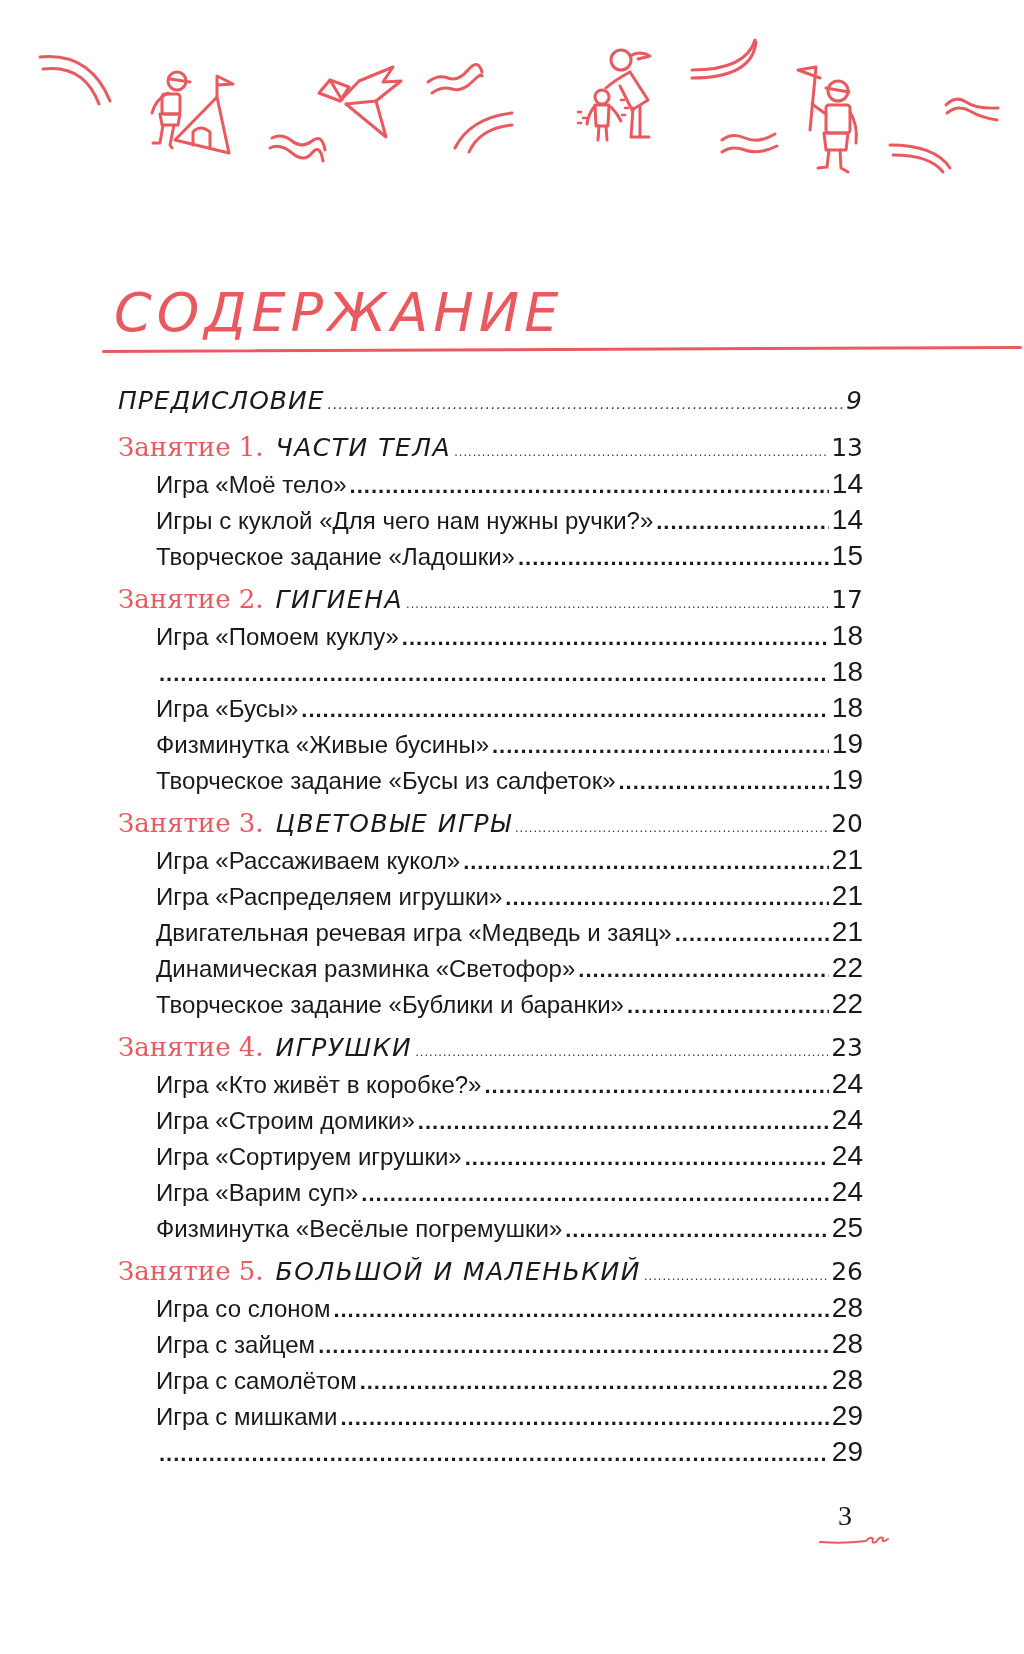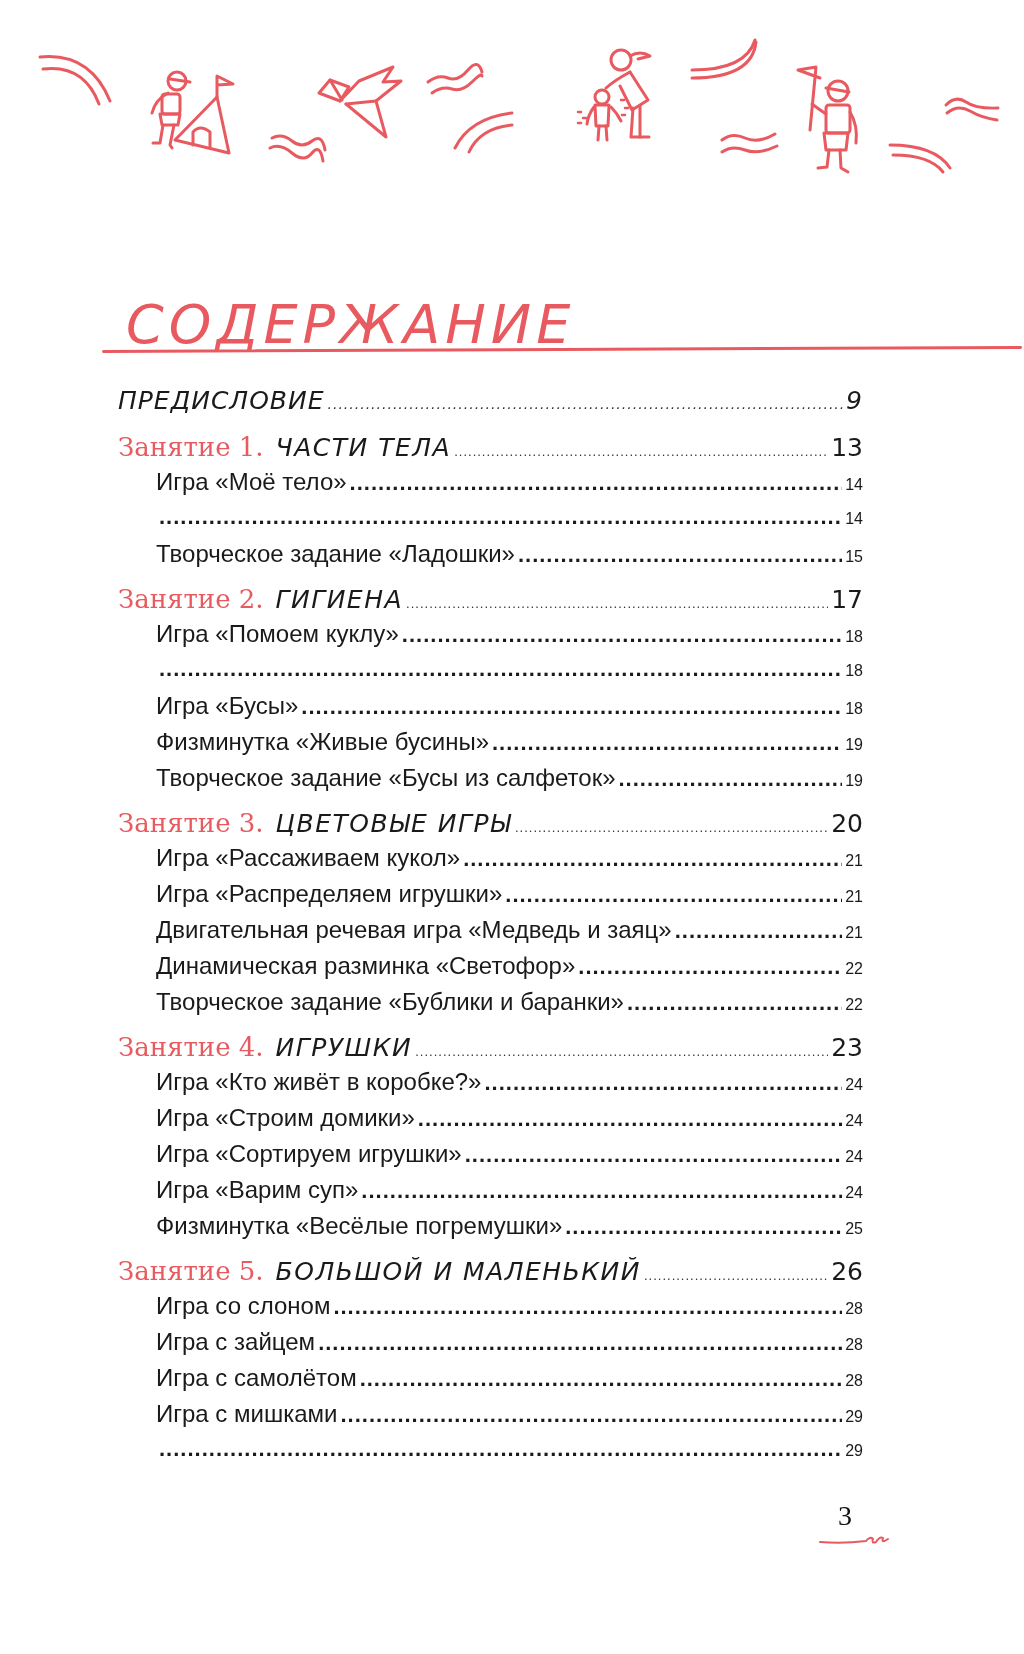--- a/index.html
+++ b/index.html
@@ -2,21 +2,21 @@
 <html><head>
 <meta charset="utf-8">
 <style>
   html, body { margin: 0; padding: 0; }
   body {
     width: 1024px; height: 1654px; background: #ffffff; position: relative; overflow: hidden;
     font-family: "Liberation Sans", sans-serif; color: #1a1a1a;
   }
   .deco { position: absolute; left: 0; top: 0; width: 1024px; height: 240px; }
   .title {
-    position: absolute; left: 110px; top: 282px; margin: 16px;
+    position: absolute; left: 110px; top: 282px; margin: 4px;
     font-family: "DejaVu Sans", sans-serif; font-style: italic; font-weight: normal;
     font-size: 54px; letter-spacing: 5px; color: #e85a5f; line-height: 1;
   }
   .title-rule {
     position: absolute; left: 102px; top: 350px; width: 920px; height: 3px;
     background: #e85a5f; transform: rotate(-0.25deg); transform-origin: left center; border-radius: 2px;
   }
   .toc { position: absolute; left: 110px; top: 386px; width: 745px; margin-left: 8px; }
   .row { display: flex; align-items: baseline; white-space: nowrap; }
   .row .dots {
@@ -29,21 +29,21 @@
   .row .page { text-align: right; }
   .row.pref { height: 46px; font-family: "DejaVu Sans", sans-serif; font-style: italic; font-size: 25px; letter-spacing: 1px; }
   .row.pref .dots { font-size: 14px; color: #333; }
   .row.lesson { height: 36px; font-size: 26px; margin-top: 0; }
   .row.lesson .num { font-family: "DejaVu Serif", serif; color: #e85a5f; font-size: 26px; margin-right: 12px; }
   .row.lesson .ltitle { font-family: "DejaVu Sans", sans-serif; font-style: italic; font-size: 25px; letter-spacing: 1.5px; color: #1a1a1a; }
   .row.lesson .dots { font-size: 13px; color: #333; }
   .row.lesson .page { font-family: "DejaVu Sans", sans-serif; font-size: 25px; }
   .row.item { height: 36px; padding-left: 38px; font-family: "Liberation Sans", sans-serif; font-size: 24px; }
   .row.item .dots { font-size: 22px; font-weight: bold; letter-spacing: 0; }
-  .row.item .page { font-size: 16px; }
+  .row.item .page { font-size: 28px; }
   .group { margin-bottom: 8px; }
   .page-num {
     position: absolute; left: 838px; top: 1500px; font-family: "Liberation Serif", serif; font-size: 28px; color: #111;
   }
   .page-num-flourish { position: absolute; left: 818px; top: 1530px; width: 72px; height: 20px; }
 </style>
 </head>
 <body>
 
 <svg class="deco" viewBox="0 0 1024 240" fill="none" stroke="#e85a5f" stroke-width="3" stroke-linecap="round" stroke-linejoin="round">
@@ -130,20 +130,21 @@
       <span class="ltitle">ЧАСТИ ТЕЛА</span>
       <span class="dots"></span>
       <span class="page">13</span>
     </div>
     <div class="row item">
         <span>Игра «Моё тело»</span>
         <span class="dots"></span>
         <span class="page">14</span>
       </div>
     <div class="row item">
+        <span>Игры с куклой «Для чего нам нужны ручки?»</span>
         <span class="dots"></span>
         <span class="page">14</span>
       </div>
     <div class="row item">
         <span>Творческое задание «Ладошки»</span>
         <span class="dots"></span>
         <span class="page">15</span>
       </div>
   </div>
 

